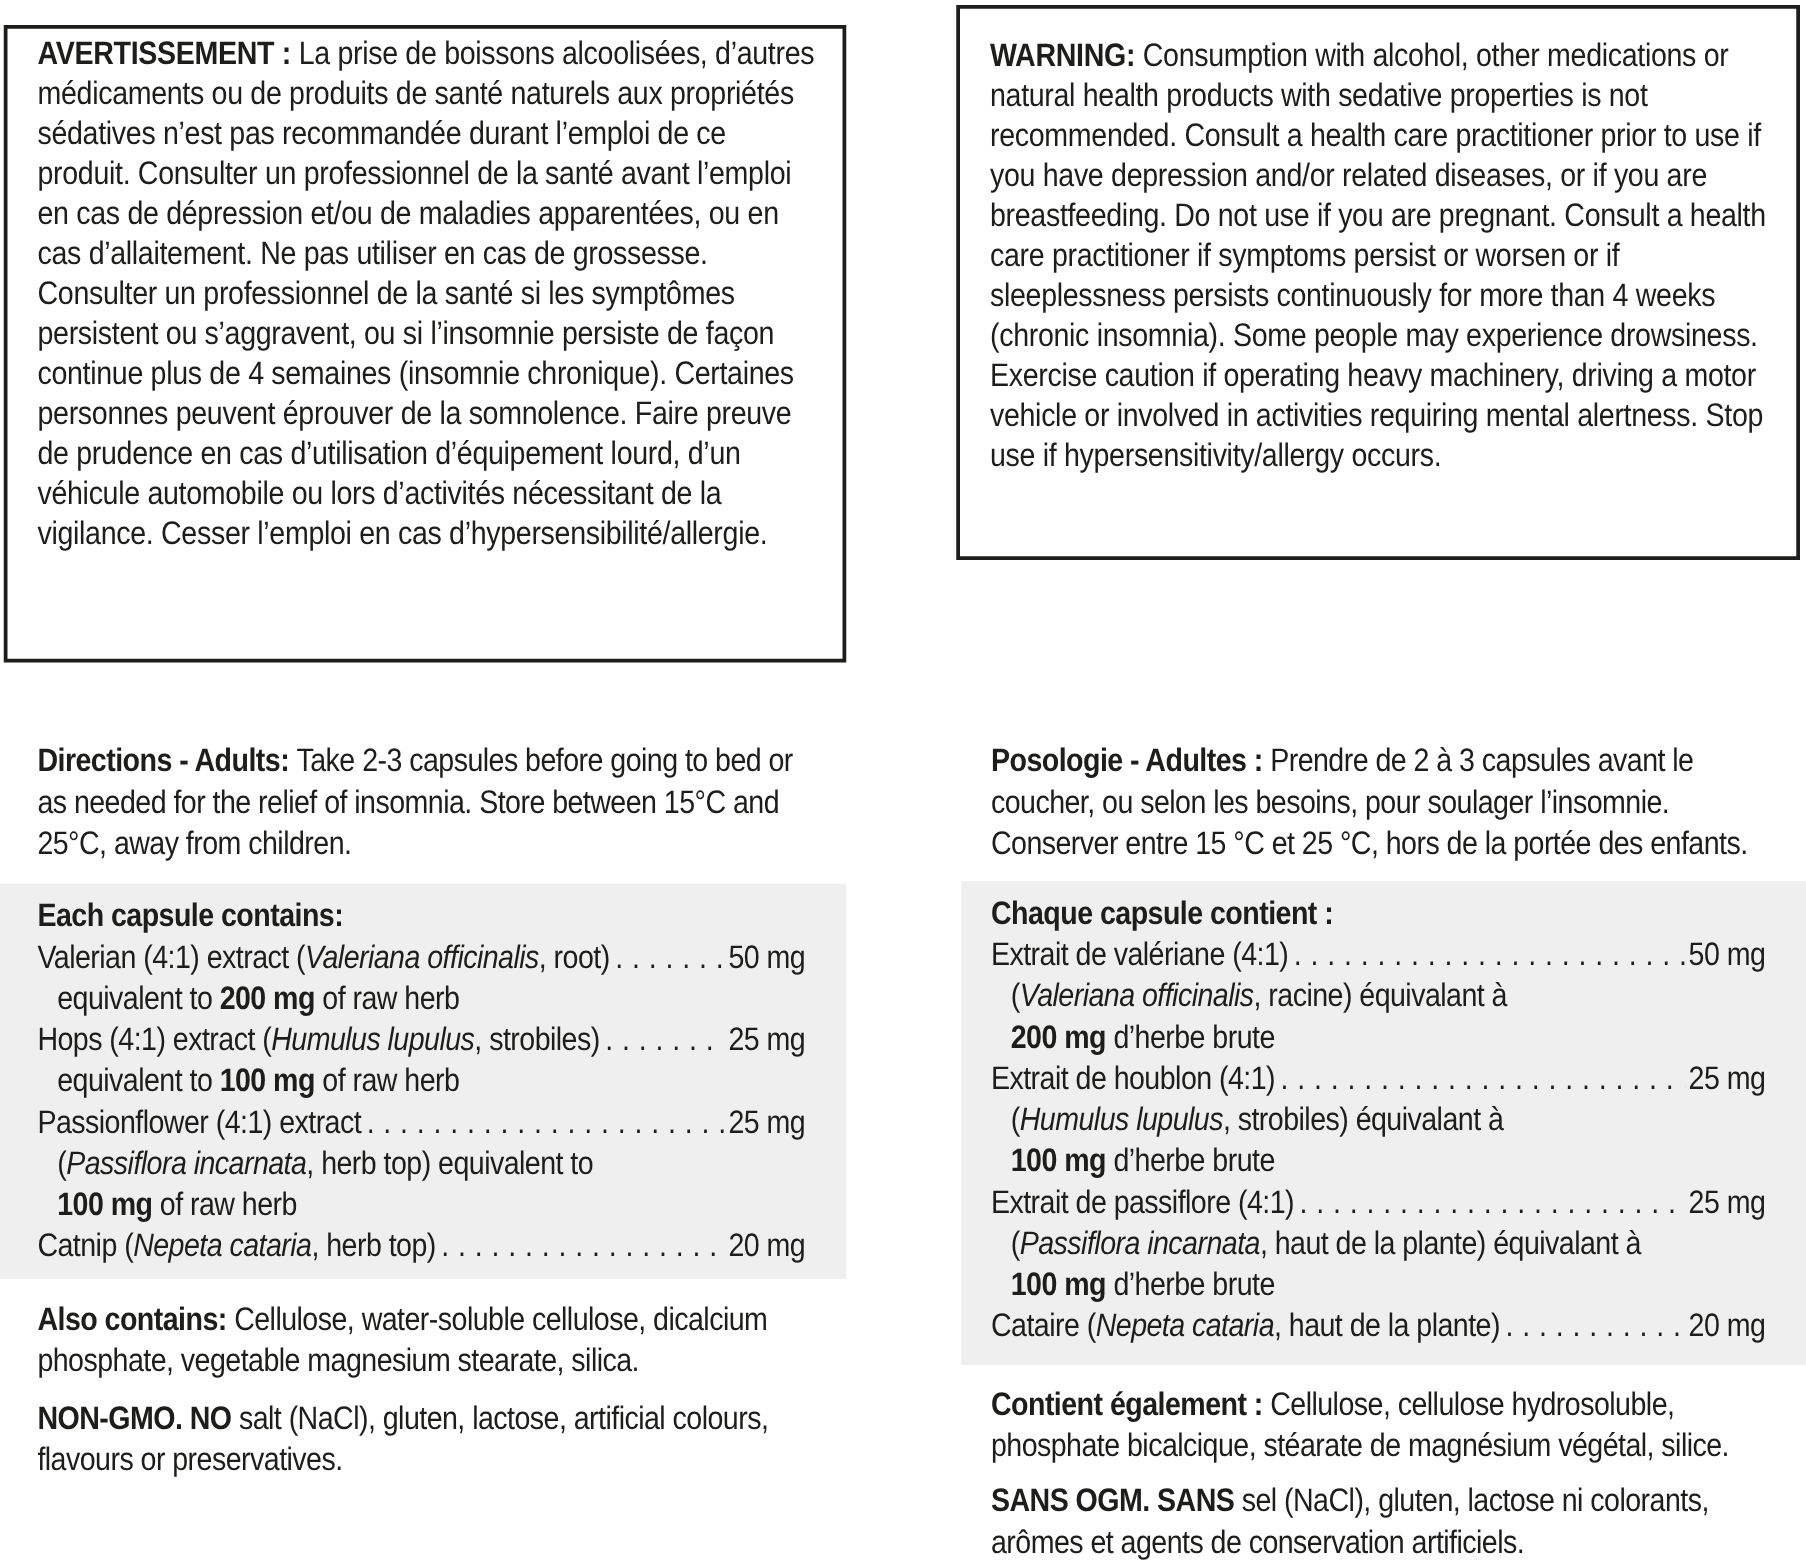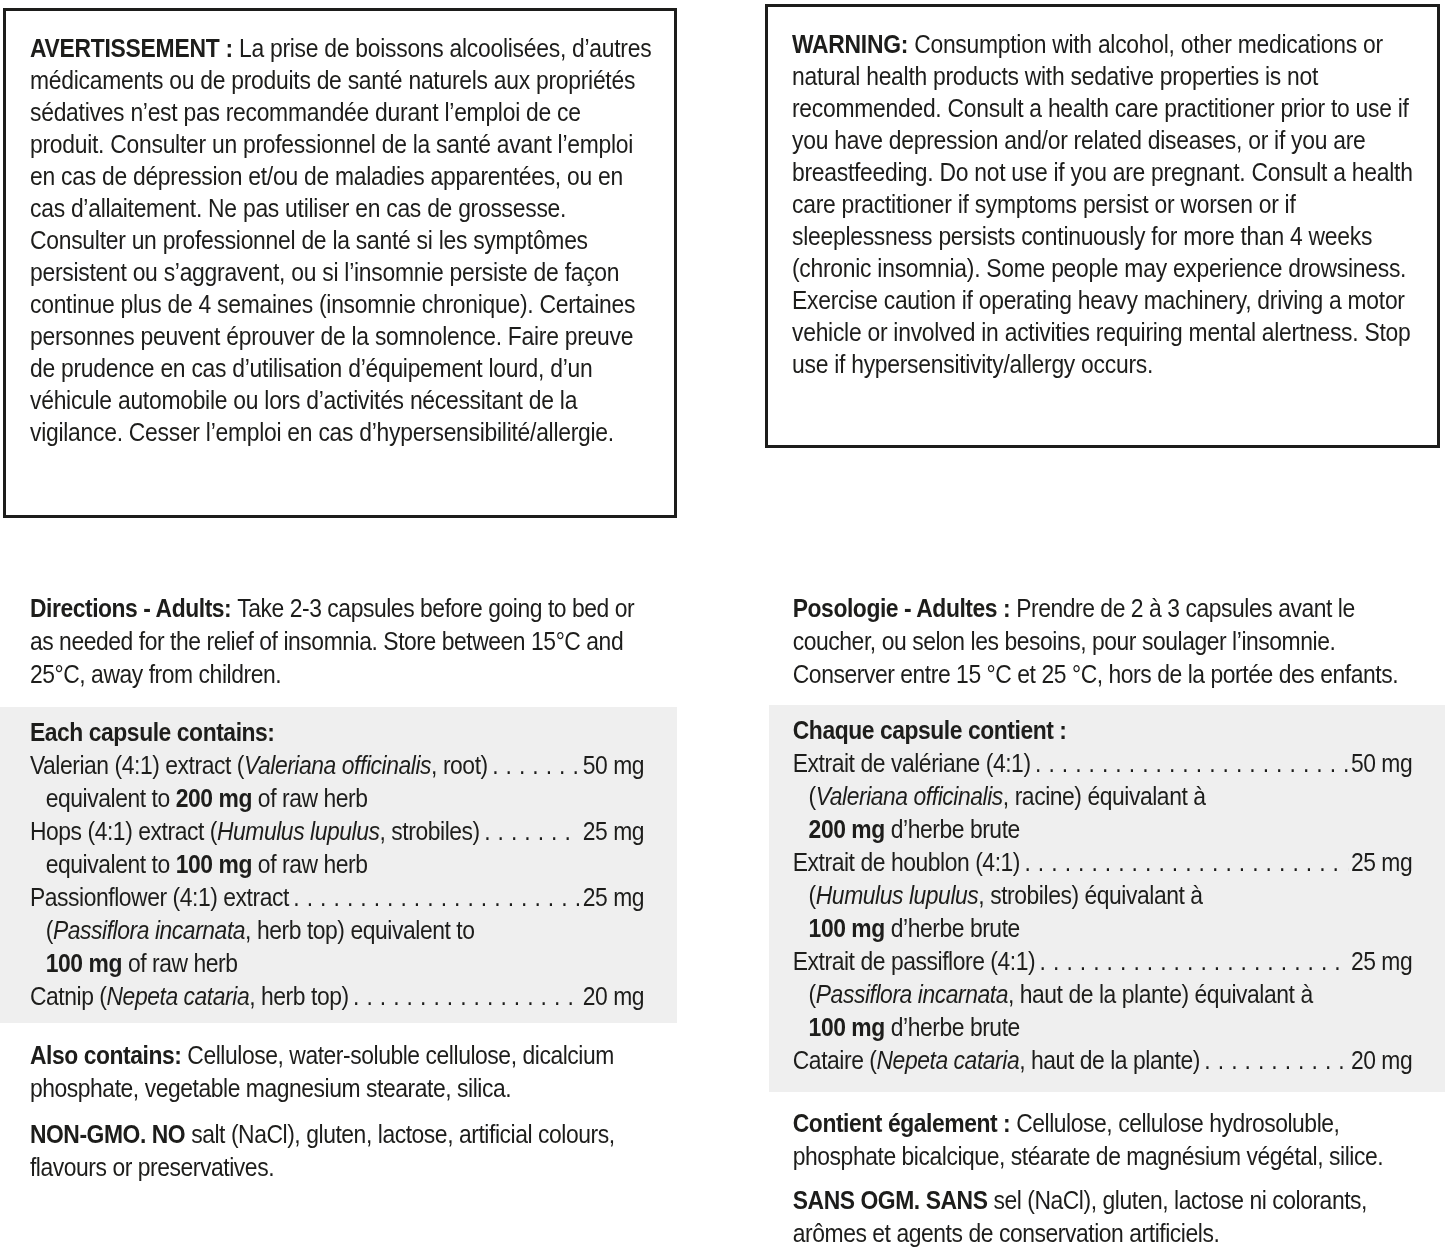--- a/index.html
+++ b/index.html
@@ -17,21 +17,21 @@
     overflow:hidden;
   }
   
   .wbox{
     position:absolute;
     border:3px solid var(--border);
     box-sizing:border-box;
     background:#ffffff;
     overflow:hidden;
   }
-  #wfr{left:3px;top:8px;width:674px;height:510px;padding:21px 0 0 24px;}
+  #wfr{left:3px;top:20px;width:674px;height:510px;padding:3px 0 0 24px;}
   #wen{left:765px;top:4px;width:675px;height:444px;padding:21px 0 16px 24px;}
   .wbox .squeeze{width:709px;transform:scaleX(0.88);transform-origin:0 0;}
   .wbox p{
     margin:0;
     font-size:26px;line-height:32px;letter-spacing:-0.3px;
   }
   
   .graybg{position:absolute;background:var(--panel_bg);}
   #gbL{left:0;top:707px;width:677px;height:316px;}
   #gbR{left:769px;top:705px;width:676px;height:387px;}

